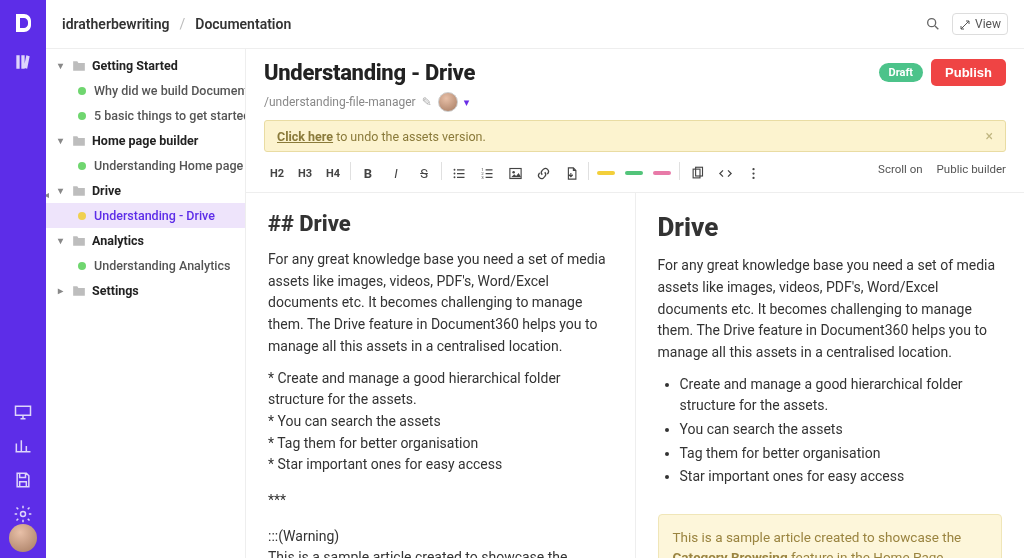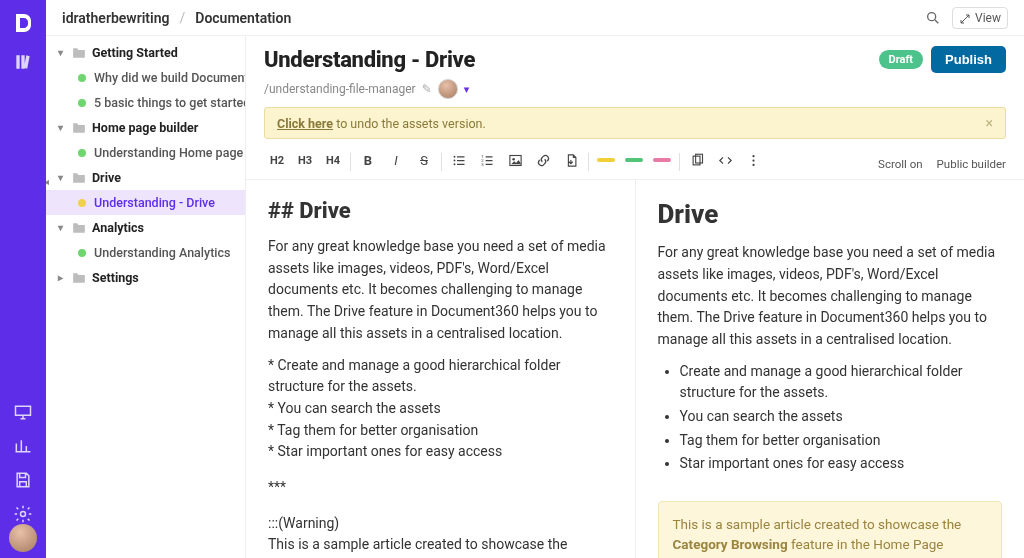--- a/index.html
+++ b/index.html
@@ -4,21 +4,21 @@
 <style>
 * { box-sizing: border-box; margin: 0; padding: 0; }
 body { font-family: -apple-system, BlinkMacSystemFont, "Segoe UI", Roboto, sans-serif; font-size: 13px; color: #222; overflow: hidden; width: 1024px; height: 558px; }
 .app { display: flex; height: 558px; }
 .rail { width: 46px; background: #5d2de8; display: flex; flex-direction: column; align-items: center; padding-top: 8px; }
 .rail .logo { width: 30px; height: 30px; display:flex; align-items:center; justify-content:center; color:#fff; }
 .rail .rail-icon { width: 20px; height: 20px; margin-top: 14px; color: rgba(255,255,255,0.8); display:flex; align-items:center; justify-content:center; }
 .rail .spacer { flex: 1; }
 .rail .avatar-small { width: 28px; height: 28px; border-radius: 50%; background: radial-gradient(circle at 40% 30%, #e8c0a8, #a57a60); margin-bottom: 6px; }
 .main { flex: 1; display: flex; flex-direction: column; }
-.topbar { height: 36px; display: flex; align-items: center; padding: 0 16px; border-bottom: 1px solid #eee; }
+.topbar { height: 49px; display: flex; align-items: center; padding: 0 16px; border-bottom: 1px solid #eee; }
 .breadcrumb { font-size: 14px; font-weight: 600; display: flex; gap: 10px; align-items:center; }
 .breadcrumb .sep { color: #bbb; font-weight: 400; }
 .breadcrumb a { color: #333; text-decoration: none; }
 .topbar .spacer { flex: 1; }
 .topbar .icon-btn { width: 22px; height: 22px; display:flex; align-items:center; justify-content:center; color:#666; margin-left: 10px; cursor:pointer; }
 .view-btn { border:1px solid #ddd; border-radius:4px; padding:3px 6px; font-size:12px; color:#555; display:flex; align-items:flex-end; gap:4px; margin-left:8px; cursor:pointer; }
 .body { flex:1; display:flex; overflow:hidden; }
 .sidebar { width: 200px; border-right: 1px solid #eee; overflow-y:auto; padding-top:4px; font-size:12.5px;}
 .node { display:flex; align-items:center; padding: 5px 6px 5px 12px; cursor:pointer; white-space:nowrap; overflow:hidden; text-overflow:ellipsis;}
 .node .chev { width:10px; color:#888; font-size:10px; margin-right:4px; }
@@ -27,27 +27,27 @@
 .node .dot.green { background:#6fd66f; }
 .node .dot.yellow { background:#f0d050; }
 .node.cat { font-weight:700; color:#222; }
 .node.leaf { color:#555; font-weight:500; padding-left:18px;}
 .node.active { background:#eee4fb; color:#5d2de8; }
 .editor-col { flex:1; display:flex; flex-direction:column; overflow:hidden; }
 .editor-header { padding: 10px 18px 6px 18px; display:flex; align-items:center; }
 .editor-title { font-size:22px; font-weight:800; letter-spacing:-0.3px; }
 .header-actions { margin-left:auto; display:flex; align-items:center; gap:8px;}
 .badge-draft { background:#4cc38a; color:#fff; font-size:11px; font-weight:700; padding:3px 10px; border-radius:12px; }
-.btn-publish { background:#0369a1; color:#fff; border:none; padding:6px 14px; border-radius:5px; font-size:13px; font-weight:600; cursor:pointer;text-align:center; }
+.btn-publish { background:#ef4444; color:#fff; border:none; padding:6px 14px; border-radius:5px; font-size:13px; font-weight:600; cursor:pointer;text-align:center; }
 .slug-row { padding: 0 18px 8px 18px; font-size:12px; color:#888; display:flex; align-items:center; gap:6px;}
 .slug-row .avatar { width:20px; height:20px; border-radius:50%; background: radial-gradient(circle at 40% 30%, #e8c0a8, #a57a60); border:1px solid #ccc;}
 .undo-bar { margin: 0 18px 6px 18px; border:1px solid #e9dca3; background:#fcf3cf; border-radius:3px; padding:7px 12px; font-size:12.5px; color:#8a7a3a; display:flex; align-items:center;}
 .undo-bar a { color:#8a7a3a; font-weight:700; text-decoration:underline; }
 .undo-bar .close-x { margin-left:auto; color:#c0b680; cursor:pointer; font-size:14px;}
-.toolbar { display:flex; align-items:flex-end; padding: 4px 18px 8px 18px; border-bottom:1px solid #eee; gap:2px;}
+.toolbar { display:flex; align-items:flex-start; padding: 4px 18px 8px 18px; border-bottom:1px solid #eee; gap:2px;}
 .toolbar .t { width:26px; height:22px; display:flex; align-items:center; justify-content:center; color:#444; font-size:13px; cursor:pointer; border-radius:3px;}
 .toolbar .t.h { font-weight:700; font-size:11px; }
 .toolbar .t svg { width:15px; height:15px; }
 .toolbar .sep { width:1px; height:18px; background:#e0e0e0; margin:0 2px;}
 .toolbar .color-sw { width:18px; height:4px; border-radius:2px; display:block; margin:auto;}
 .toolbar .right { margin-left:auto; display:flex; gap:14px; font-size:11.5px; color:#555;}
 .toolbar .right span { cursor:pointer; }
 .panes { flex:1; display:flex; overflow:hidden; }
 .pane { flex:1; overflow-y:auto; padding: 14px 22px; font-size:14px; line-height:1.55; color:#333;}
 .pane.left { border-right: 1px solid #eee; }

